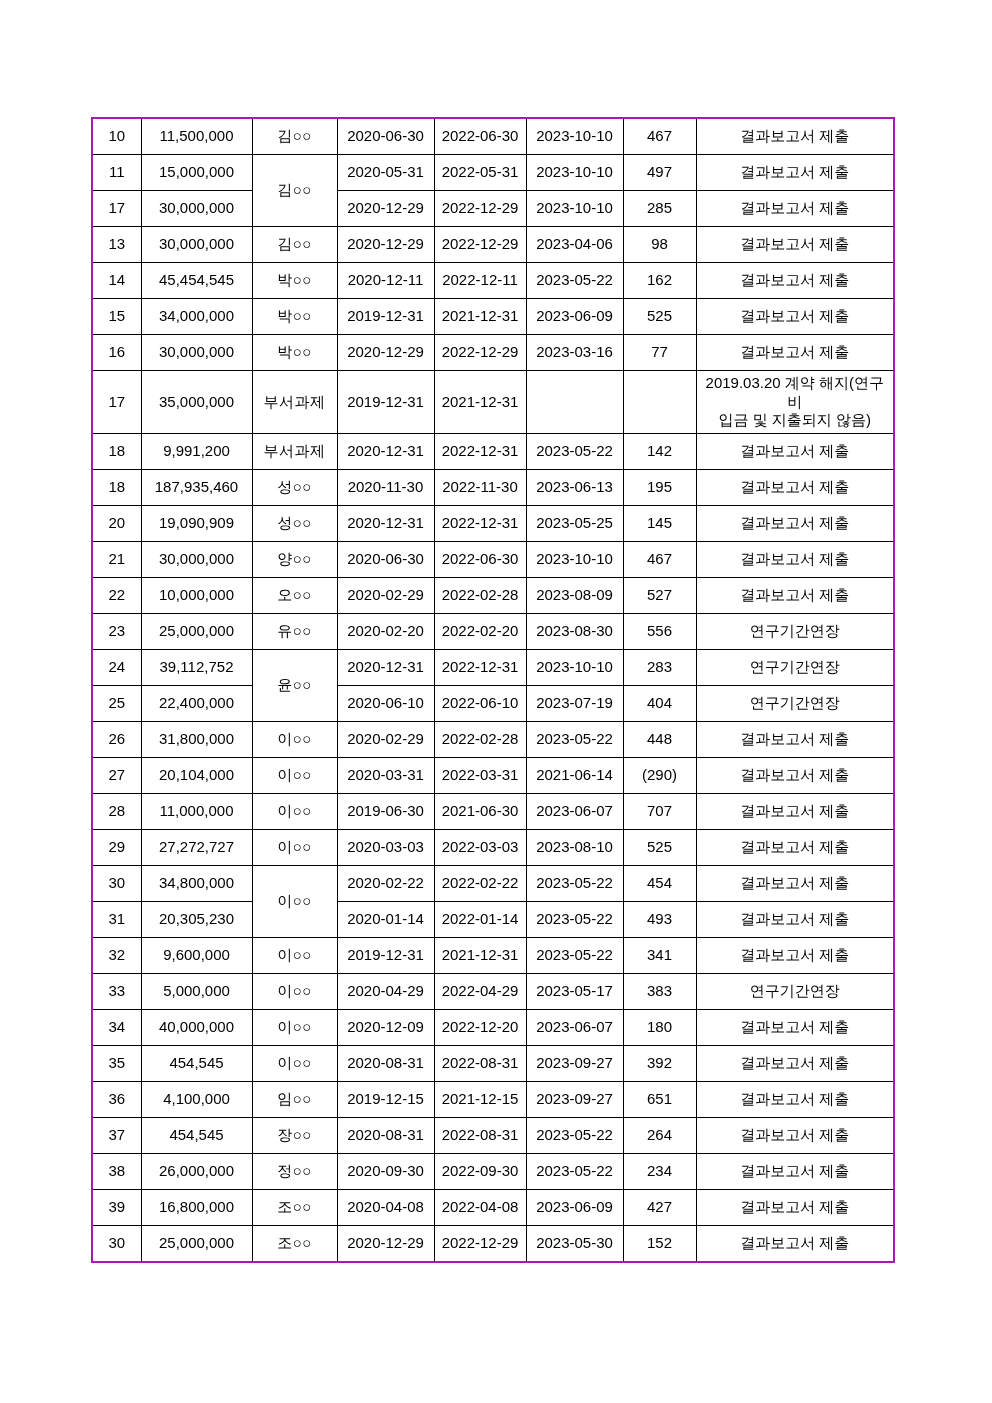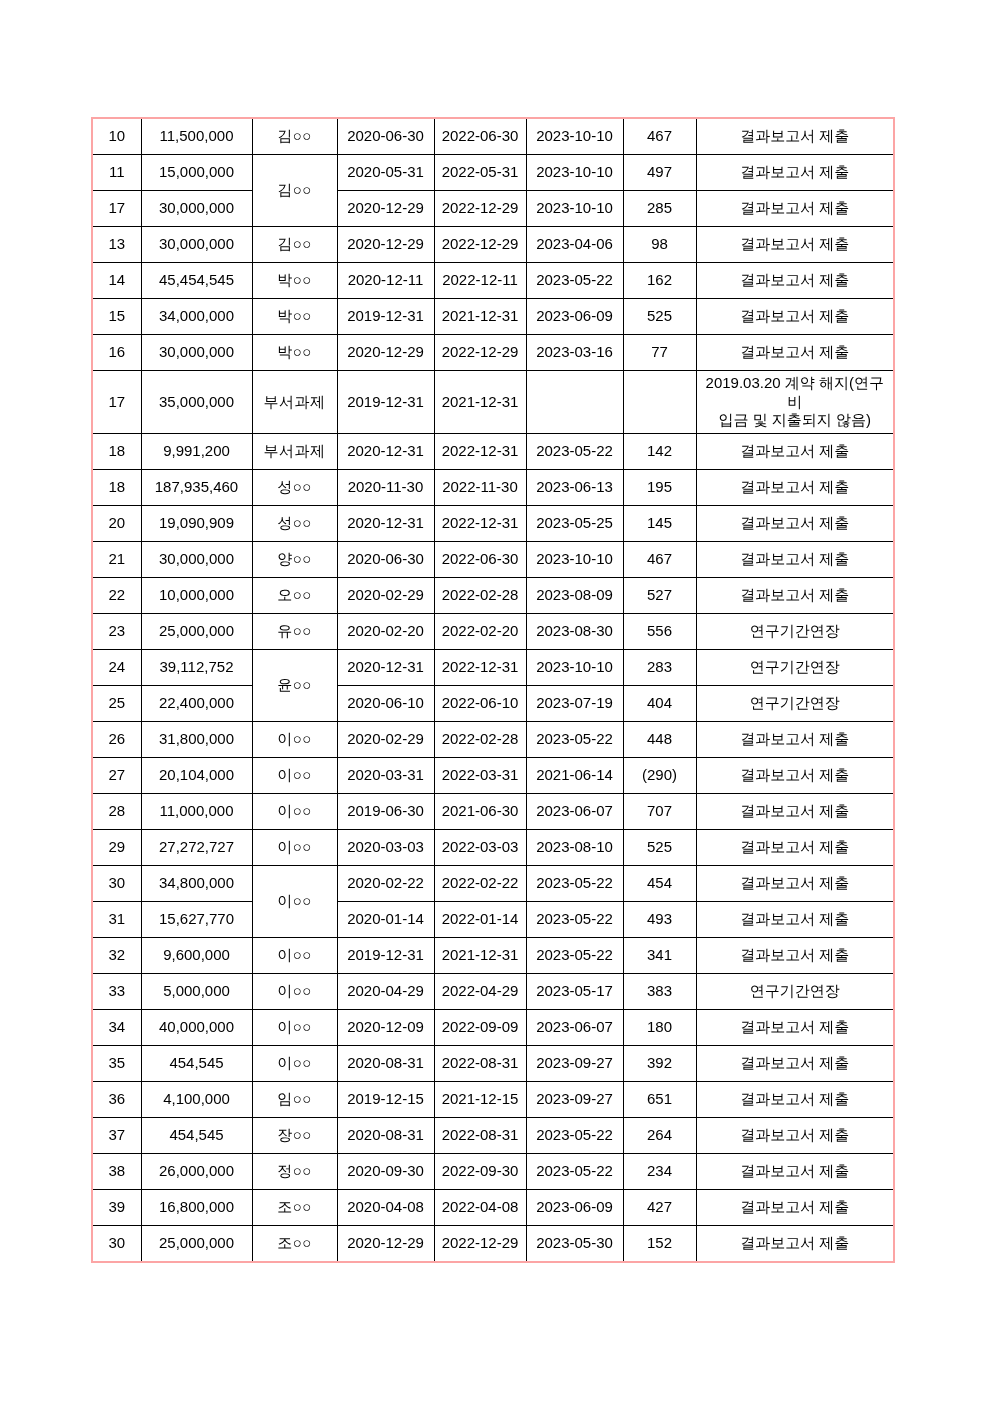--- a/index.html
+++ b/index.html
@@ -15,21 +15,21 @@
     font-family: "Liberation Sans", sans-serif;
     color: #000000;
   }
   table.report {
     position: absolute;
     left: 91px;
     top: 117px;
     width: 802px;
     border-collapse: collapse;
     table-layout: fixed;
-    border: 2px solid #fca5a5;
+    border: 2px solid #a21caf;
   }
   table.report td {
     border: 1px solid #000000;
     height: 35px;
     padding: 0 2px;
     text-align: center;
     vertical-align: middle;
     font-size: 15px;
     line-height: 1.25;
     color: #000000;
@@ -266,21 +266,21 @@
           <td>34,800,000</td>
           <td class="name" rowspan="2">이○○</td>
           <td>2020-02-22</td>
           <td>2022-02-22</td>
           <td>2023-05-22</td>
           <td>454</td>
           <td class="status">결과보고서 제출</td>
         </tr>
         <tr>
           <td>31</td>
-          <td>15,627,770</td>
+          <td>20,305,230</td>
           <td>2020-01-14</td>
           <td>2022-01-14</td>
           <td>2023-05-22</td>
           <td>493</td>
           <td class="status">결과보고서 제출</td>
         </tr>
         <tr>
           <td>32</td>
           <td>9,600,000</td>
           <td class="name">이○○</td>
@@ -298,21 +298,21 @@
           <td>2022-04-29</td>
           <td>2023-05-17</td>
           <td>383</td>
           <td class="status">연구기간연장</td>
         </tr>
         <tr>
           <td>34</td>
           <td>40,000,000</td>
           <td class="name">이○○</td>
           <td>2020-12-09</td>
-          <td>2022-09-09</td>
+          <td>2022-12-20</td>
           <td>2023-06-07</td>
           <td>180</td>
           <td class="status">결과보고서 제출</td>
         </tr>
         <tr>
           <td>35</td>
           <td>454,545</td>
           <td class="name">이○○</td>
           <td>2020-08-31</td>
           <td>2022-08-31</td>

